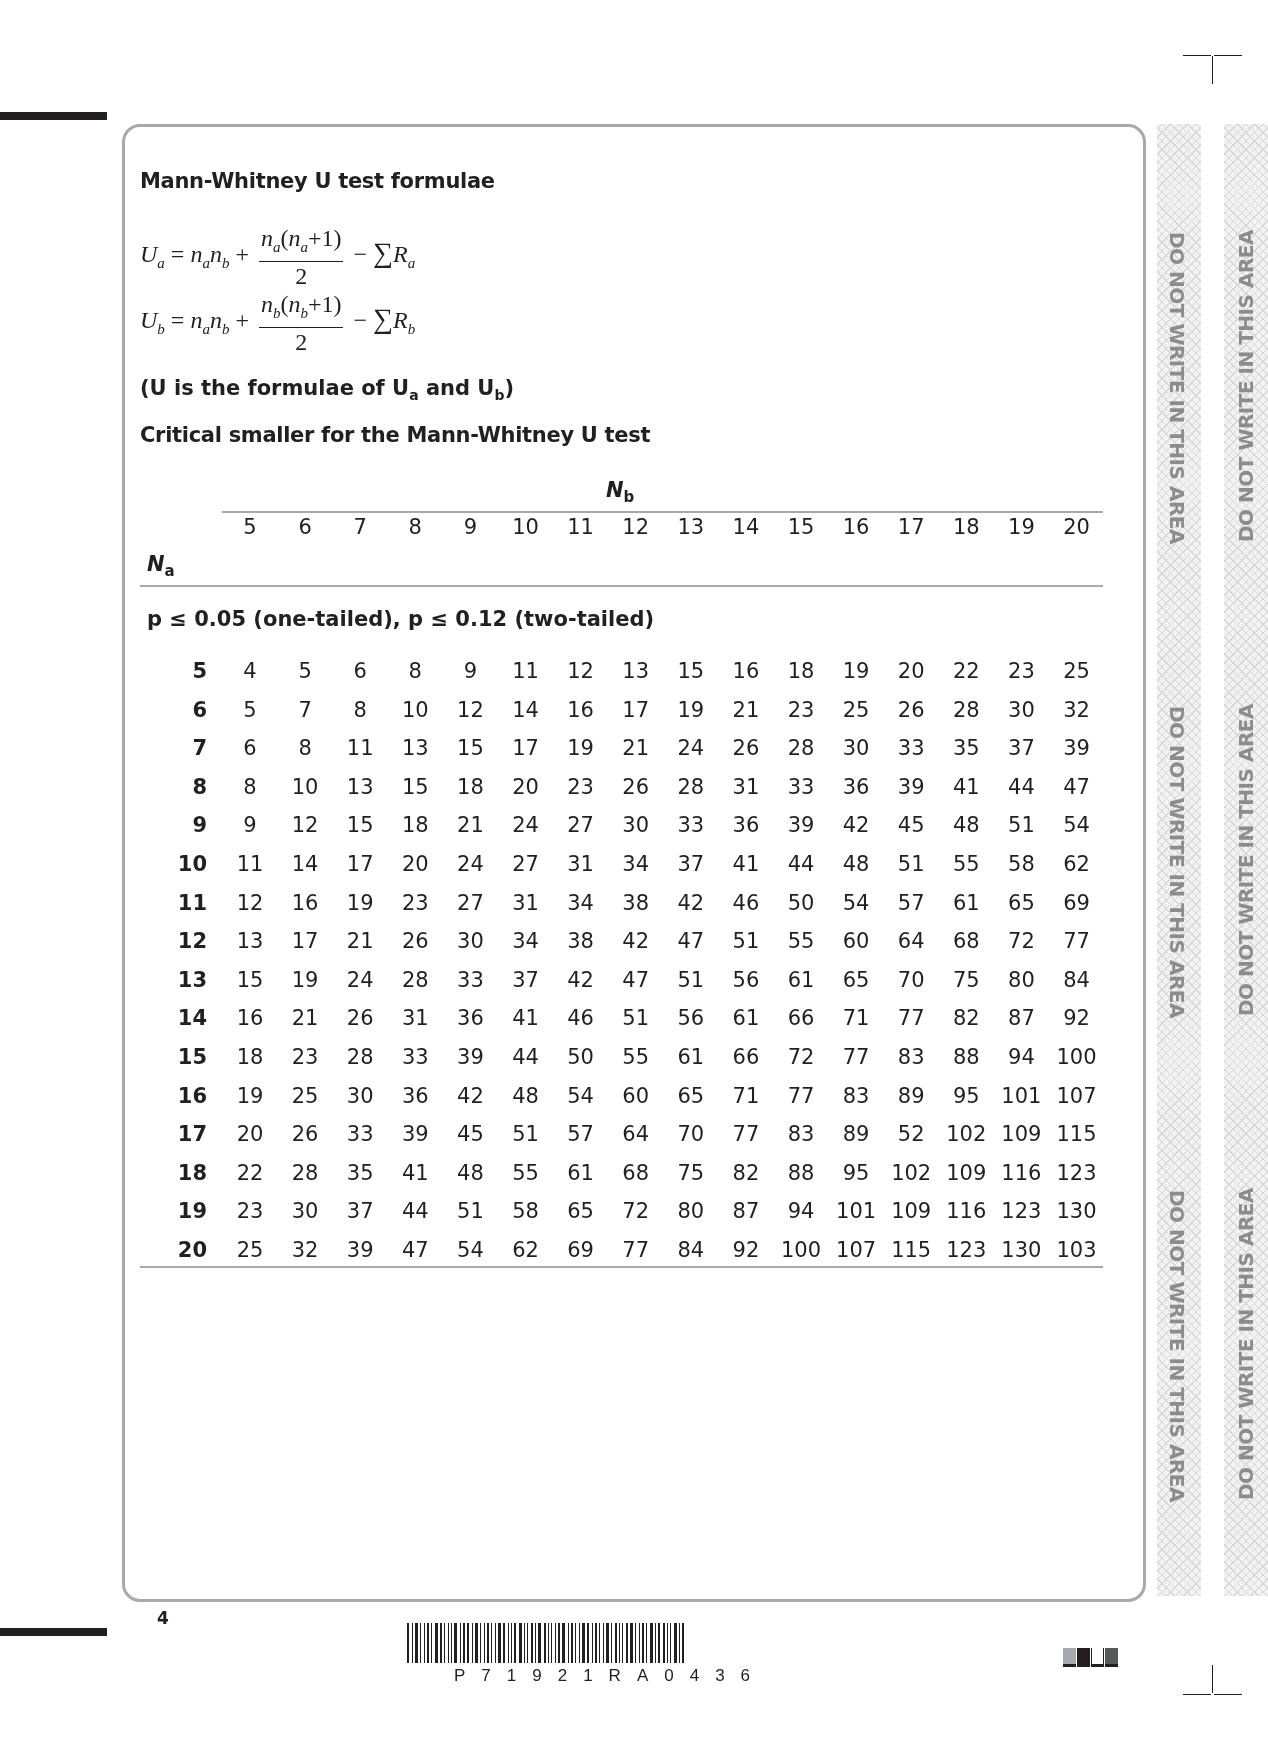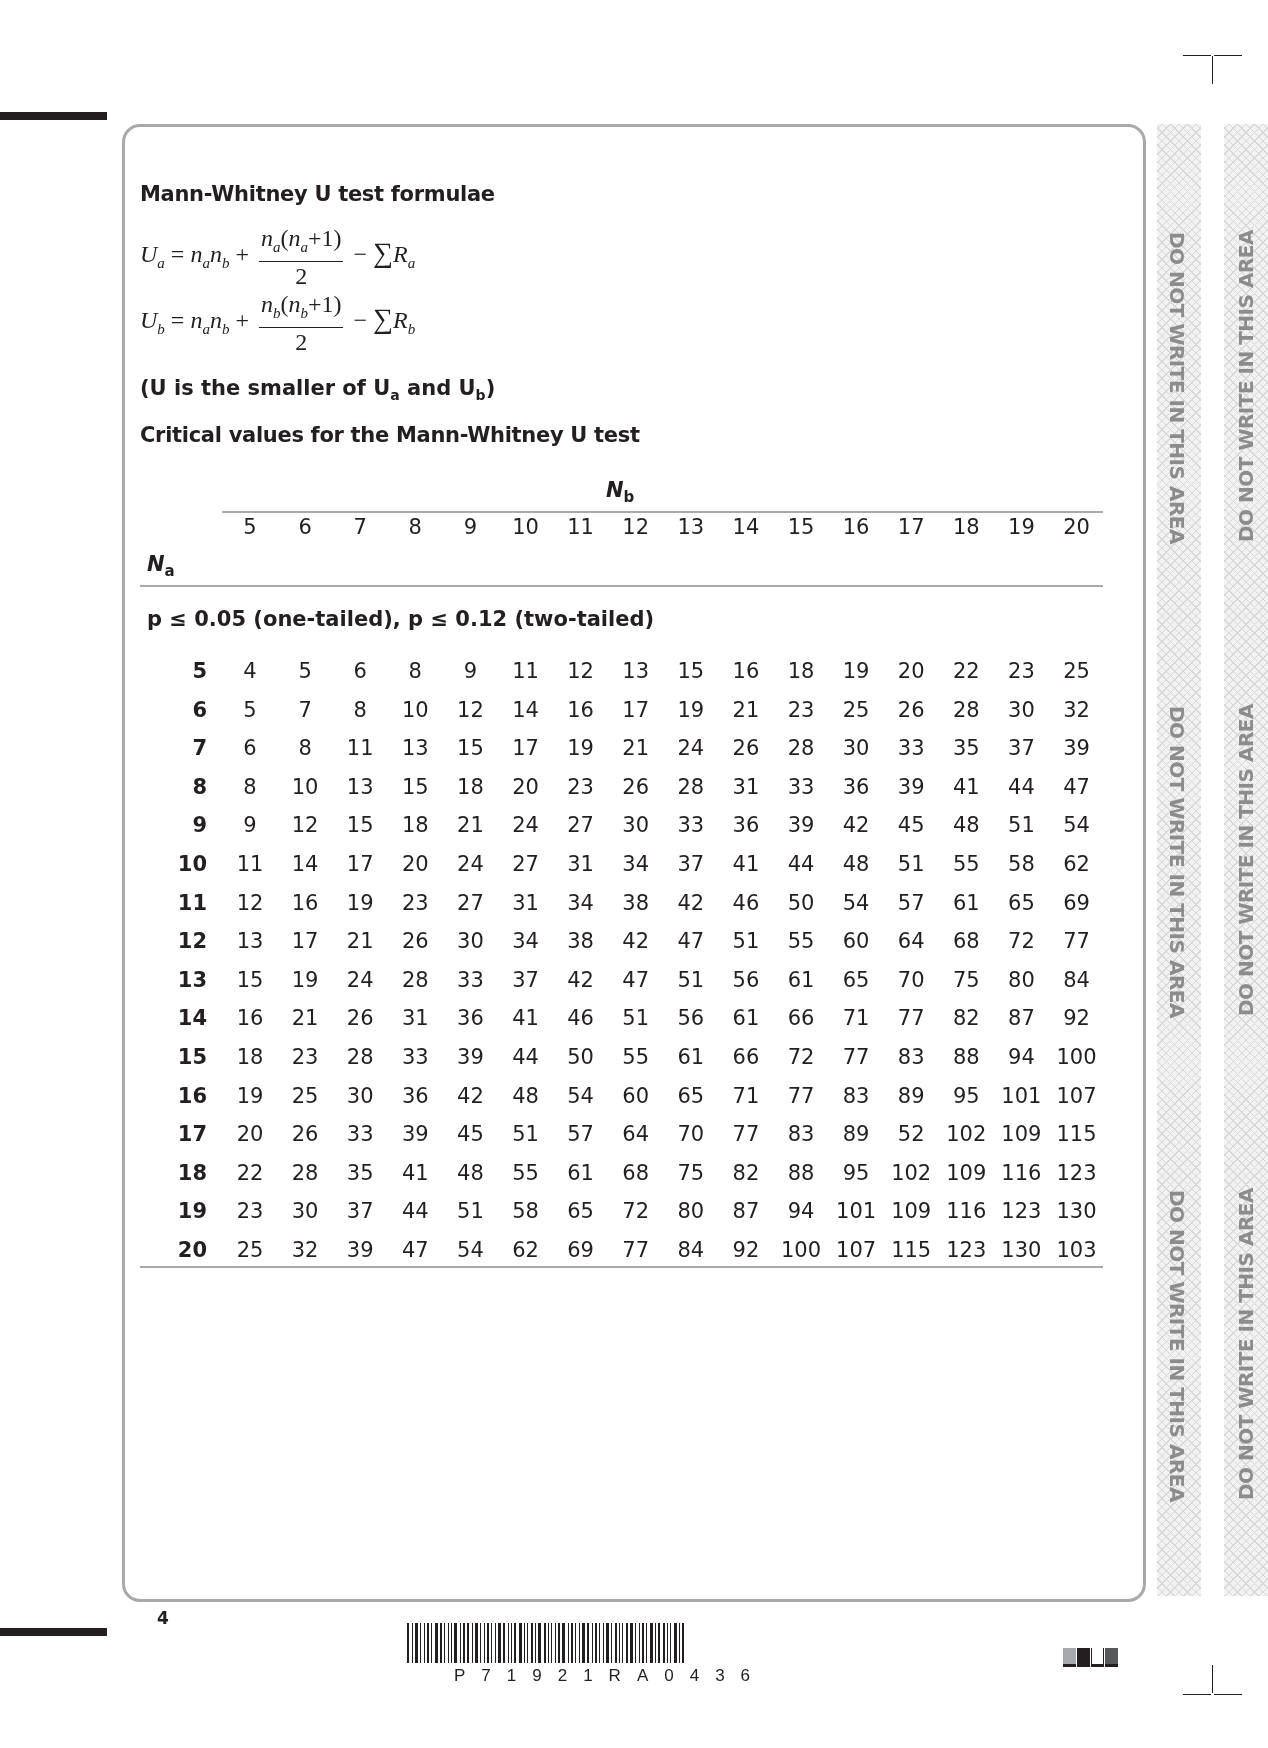--- a/index.html
+++ b/index.html
@@ -59,21 +59,21 @@
   <div class="vtext rot-cw" style="left:32px;top:1066px">DO NOT WRITE IN THIS AREA</div>
 </div>
 <div class="abs strip" style="left:1224px">
   <div class="vtext rot-ccw" style="left:10px;top:418px">DO NOT WRITE IN THIS AREA</div>
   <div class="vtext rot-ccw" style="left:10px;top:892px">DO NOT WRITE IN THIS AREA</div>
   <div class="vtext rot-ccw" style="left:10px;top:1376px">DO NOT WRITE IN THIS AREA</div>
 </div>
 
 <div class="abs box"></div>
 
-<div class="abs title" style="left:140px;top:182px">Mann-Whitney U test formulae</div>
+<div class="abs title" style="left:140px;top:169px">Mann-Whitney U test formulae</div>
 
 <div class="abs formula" style="left:140px;top:224px">
   <span>U</span><sub>a</sub>
   <span class="up"> = </span>
   <span>n</span><sub>a</sub><span>n</span><sub>b</sub>
   <span class="up"> + </span>
   <span class="frac">
     <span class="num"><span>n</span><sub>a</sub><span class="up">(</span><span>n</span><sub>a</sub><span class="up">+1</span><span class="up">)</span></span>
     <span class="den">2</span>
   </span>
@@ -86,24 +86,24 @@
   <span>n</span><sub>a</sub><span>n</span><sub>b</sub>
   <span class="up"> + </span>
   <span class="frac">
     <span class="num"><span>n</span><sub>b</sub><span class="up">(</span><span>n</span><sub>b</sub><span class="up">+1</span><span class="up">)</span></span>
     <span class="den">2</span>
   </span>
   <span class="up">− </span><span class="up" style="font-size:28px">∑</span><span>R</span><sub>b</sub>
 </div>
 
 <div class="abs note" style="left:140px;top:376px">
-  <span>(U is the smaller of U</span><sub>a</sub><span> and U</span><sub>b</sub><span>)</span>
-</div>
-
-<div class="abs title" style="left:140px;top:423px">Critical values for the Mann-Whitney U test</div>
+  <span>(U is the formulae of U</span><sub>a</sub><span> and U</span><sub>b</sub><span>)</span>
+</div>
+
+<div class="abs title" style="left:140px;top:423px">Critical smaller for the Mann-Whitney U test</div>
 
 <div class="abs nb" style="left:606px;top:478px">
   <span>N</span><sub style="font-style:normal">b</sub>
 </div>
 <div class="abs rule rule-top" style="top:511px"></div>
 
 <div id="col-heads">
     <div class="abs colhead" style="left: 225px; top: 515px;">5</div>
     <div class="abs colhead" style="left: 280.1px; top: 515px;">6</div>
     <div class="abs colhead" style="left: 335.2px; top: 515px;">7</div>

